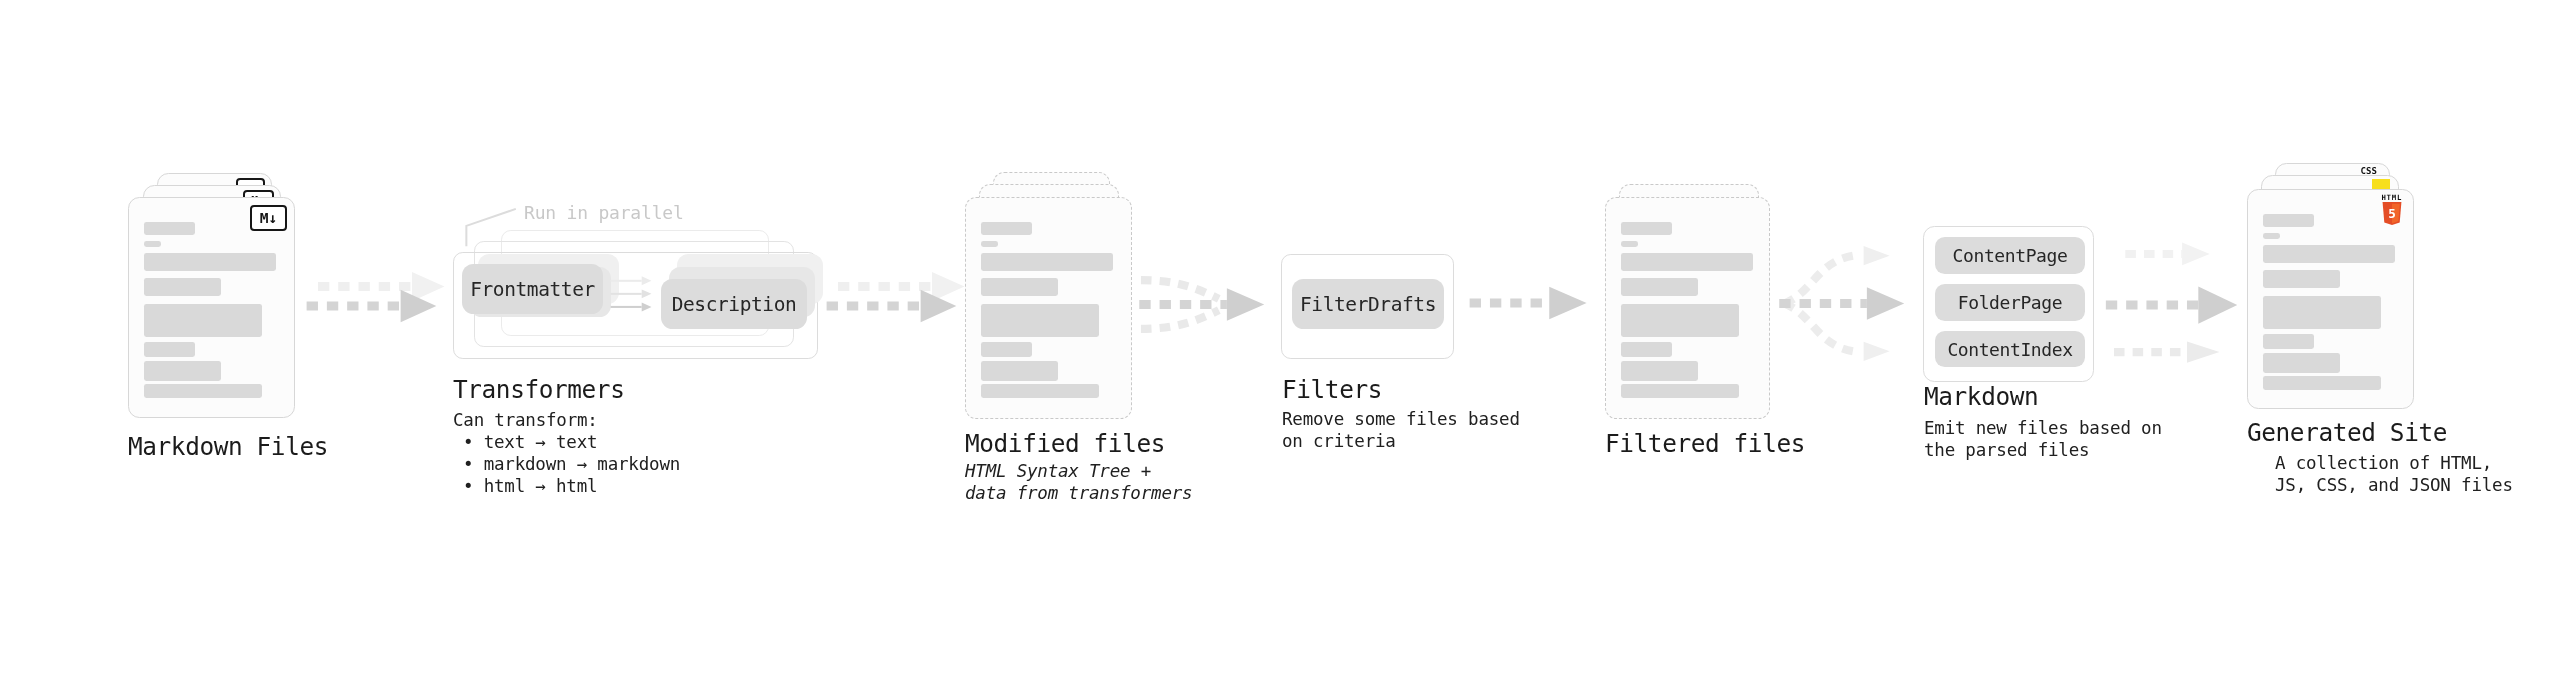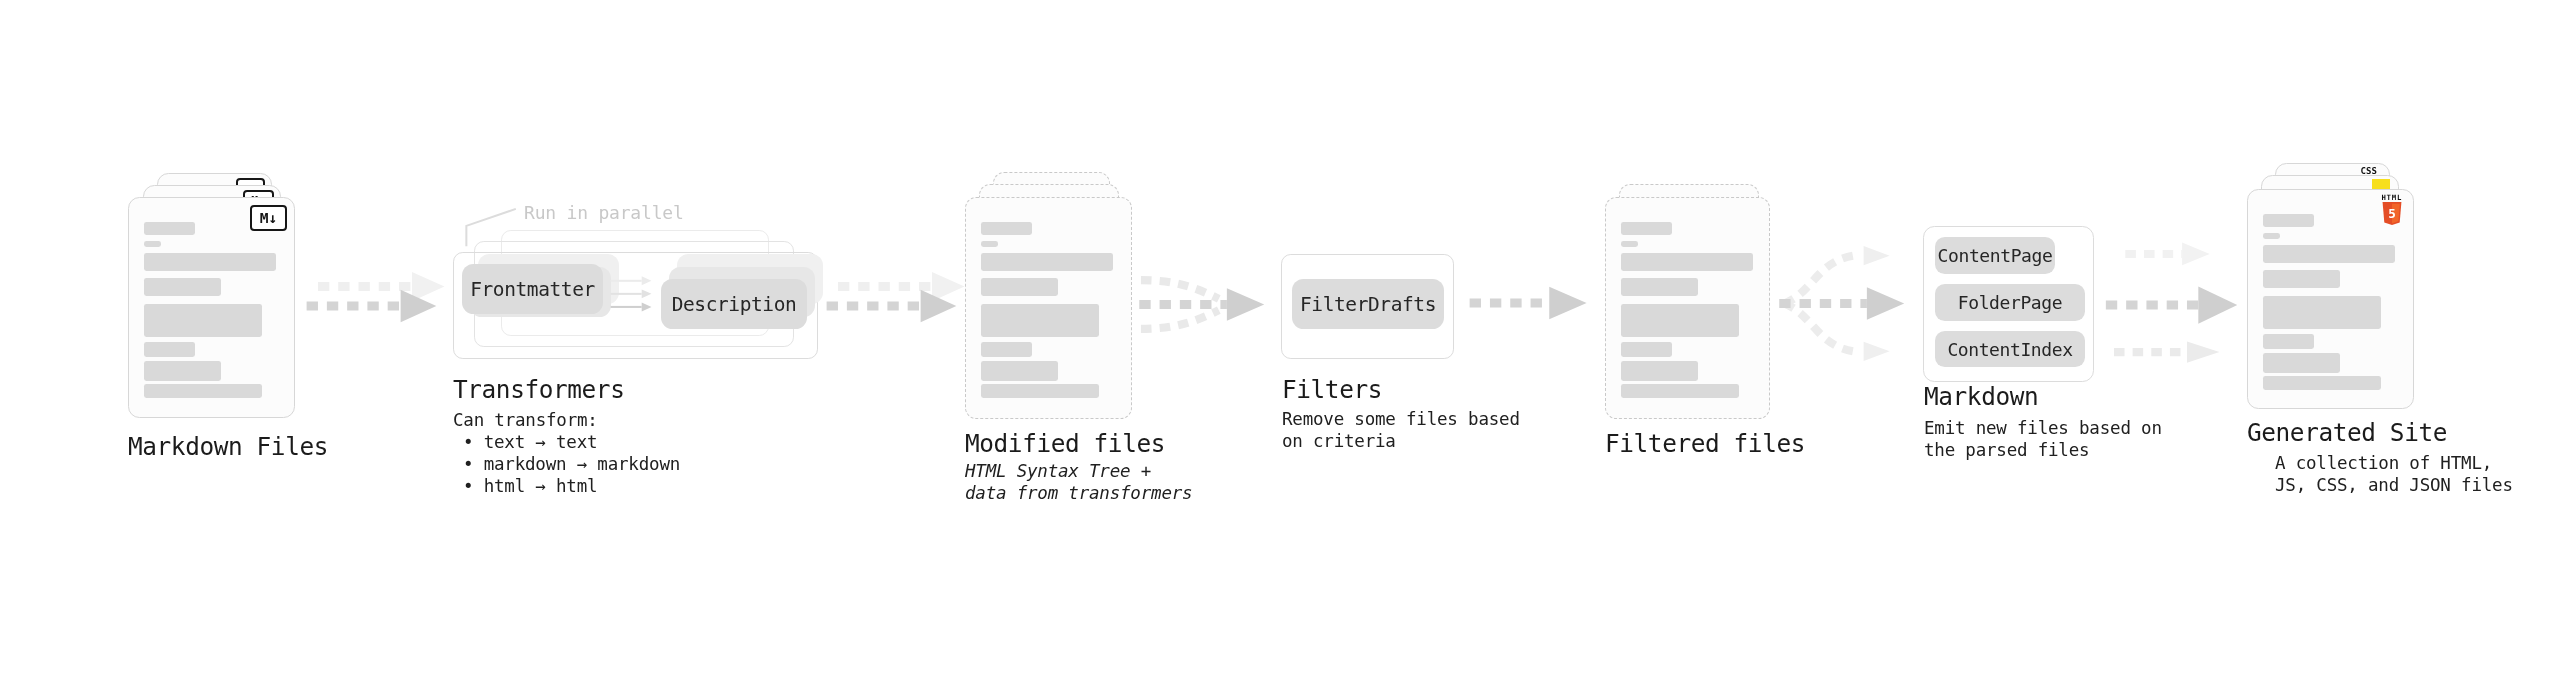--- a/index.html
+++ b/index.html
@@ -152,21 +152,21 @@
   <svg style="left:1776px;top:244px;" width="142" height="119" viewBox="0 0 175 146">
     <path d="M 10 73 C 45 60, 50 22, 95 14" fill="none" stroke="#ececec" stroke-width="10" stroke-dasharray="13 10"></path>
     <polygon points="108,2 140,14 108,26" fill="#efefef"></polygon>
     <path d="M 10 73 C 45 86, 50 124, 95 132" fill="none" stroke="#ececec" stroke-width="10" stroke-dasharray="13 10"></path>
     <polygon points="108,120 140,132 108,144" fill="#efefef"></polygon>
     <line x1="4" y1="73" x2="112" y2="73" stroke="#d4d4d4" stroke-width="11" stroke-dasharray="14 11"></line>
     <polygon points="112,53 158,73 112,93" fill="#cfcfcf"></polygon>
   </svg>
 
   <div class="cbox" style="left:1923px;top:226px;width:171px;height:156px;border-radius:11.4px;background:#ffffff;"></div>
-  <div class="pill sm" style="left:1935px;top:237px;width:120px;height:37px;">ContentPage</div>
+  <div class="pill sm" style="left:1935px;top:237px;width:150px;height:37px;">ContentPage</div>
   <div class="pill sm" style="left:1935px;top:284px;width:150px;height:37px;">FolderPage</div>
   <div class="pill sm" style="left:1935px;top:331px;width:150px;height:36px;">ContentIndex</div>
   <div class="h" style="left:1924px;top:382px;">Markdown</div>
   <div class="cap" style="left:1924px;top:417px;">Emit new files based on
 the parsed files</div>
 
   <svg style="left:2101px;top:236px;" width="146" height="130" viewBox="0 0 180 160">
     <line x1="30" y1="22" x2="100" y2="22" stroke="#f1f1f1" stroke-width="10" stroke-dasharray="13 10"></line>
     <polygon points="100,8 134,22 100,36" fill="#f2f2f2"></polygon>
     <line x1="6" y1="85" x2="120" y2="85" stroke="#d4d4d4" stroke-width="11" stroke-dasharray="14 11"></line>

